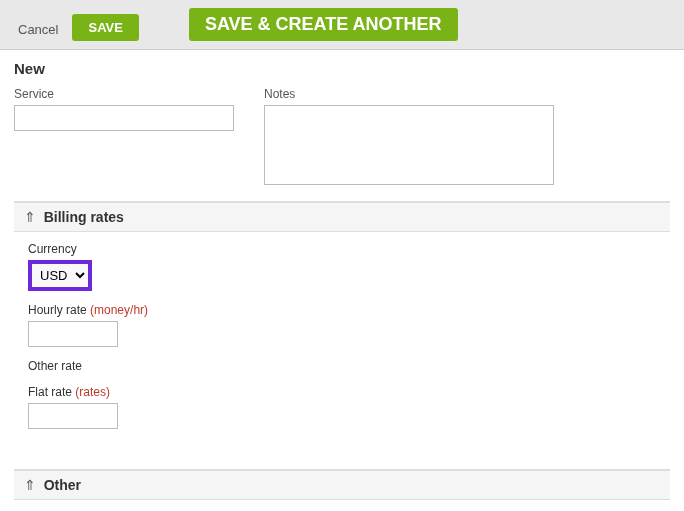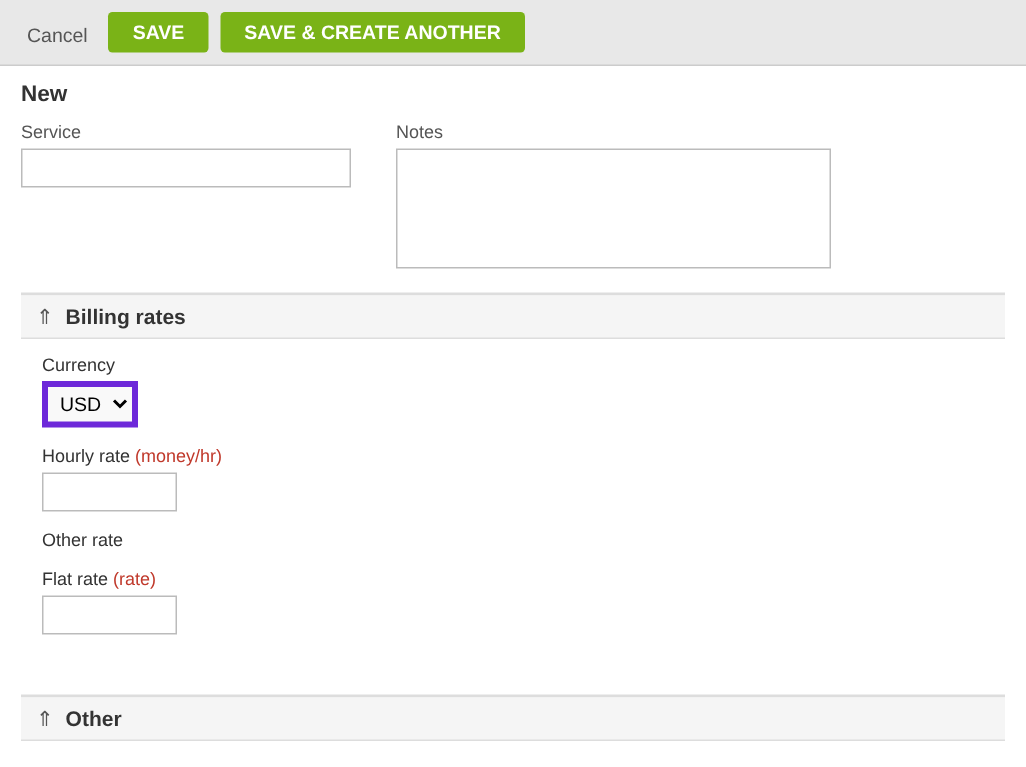--- a/index.html
+++ b/index.html
@@ -36,24 +36,25 @@
       font-size: 13px;
       font-weight: bold;
       padding: 6px 16px;
       border-radius: 3px;
     }
     .btn-save-create {
       background: #7ab317;
       border: none;
       color: #fff;
       cursor: pointer;
-      font-size: 13px;
+      font-size: 18px;
       font-weight: bold;
       padding: 6px 16px;
       border-radius: 3px;
+      margin-left: 42px;
     }
 
     
     .main-content {
       padding: 10px 14px 14px 14px;
     }
 
     .page-title {
       font-size: 15px;
       font-weight: bold;
@@ -211,21 +212,21 @@
         <input class="rate-input" type="text" style="">
       </div>
 
       <div class="billing-field">
         <label>Other rate</label>
       </div>
 
       <div class="billing-field">
         <label>
           <span>Flat rate</span>
-          <span class="label-orange">(rate)</span>
+          <span class="label-orange">(rates)</span>
         </label>
         <input class="rate-input" type="text" style="">
       </div>
 
     </div>
   </div>
 
   <div class="section">
     <div class="section-header">
       <span class="collapse-icon">⇑</span>

